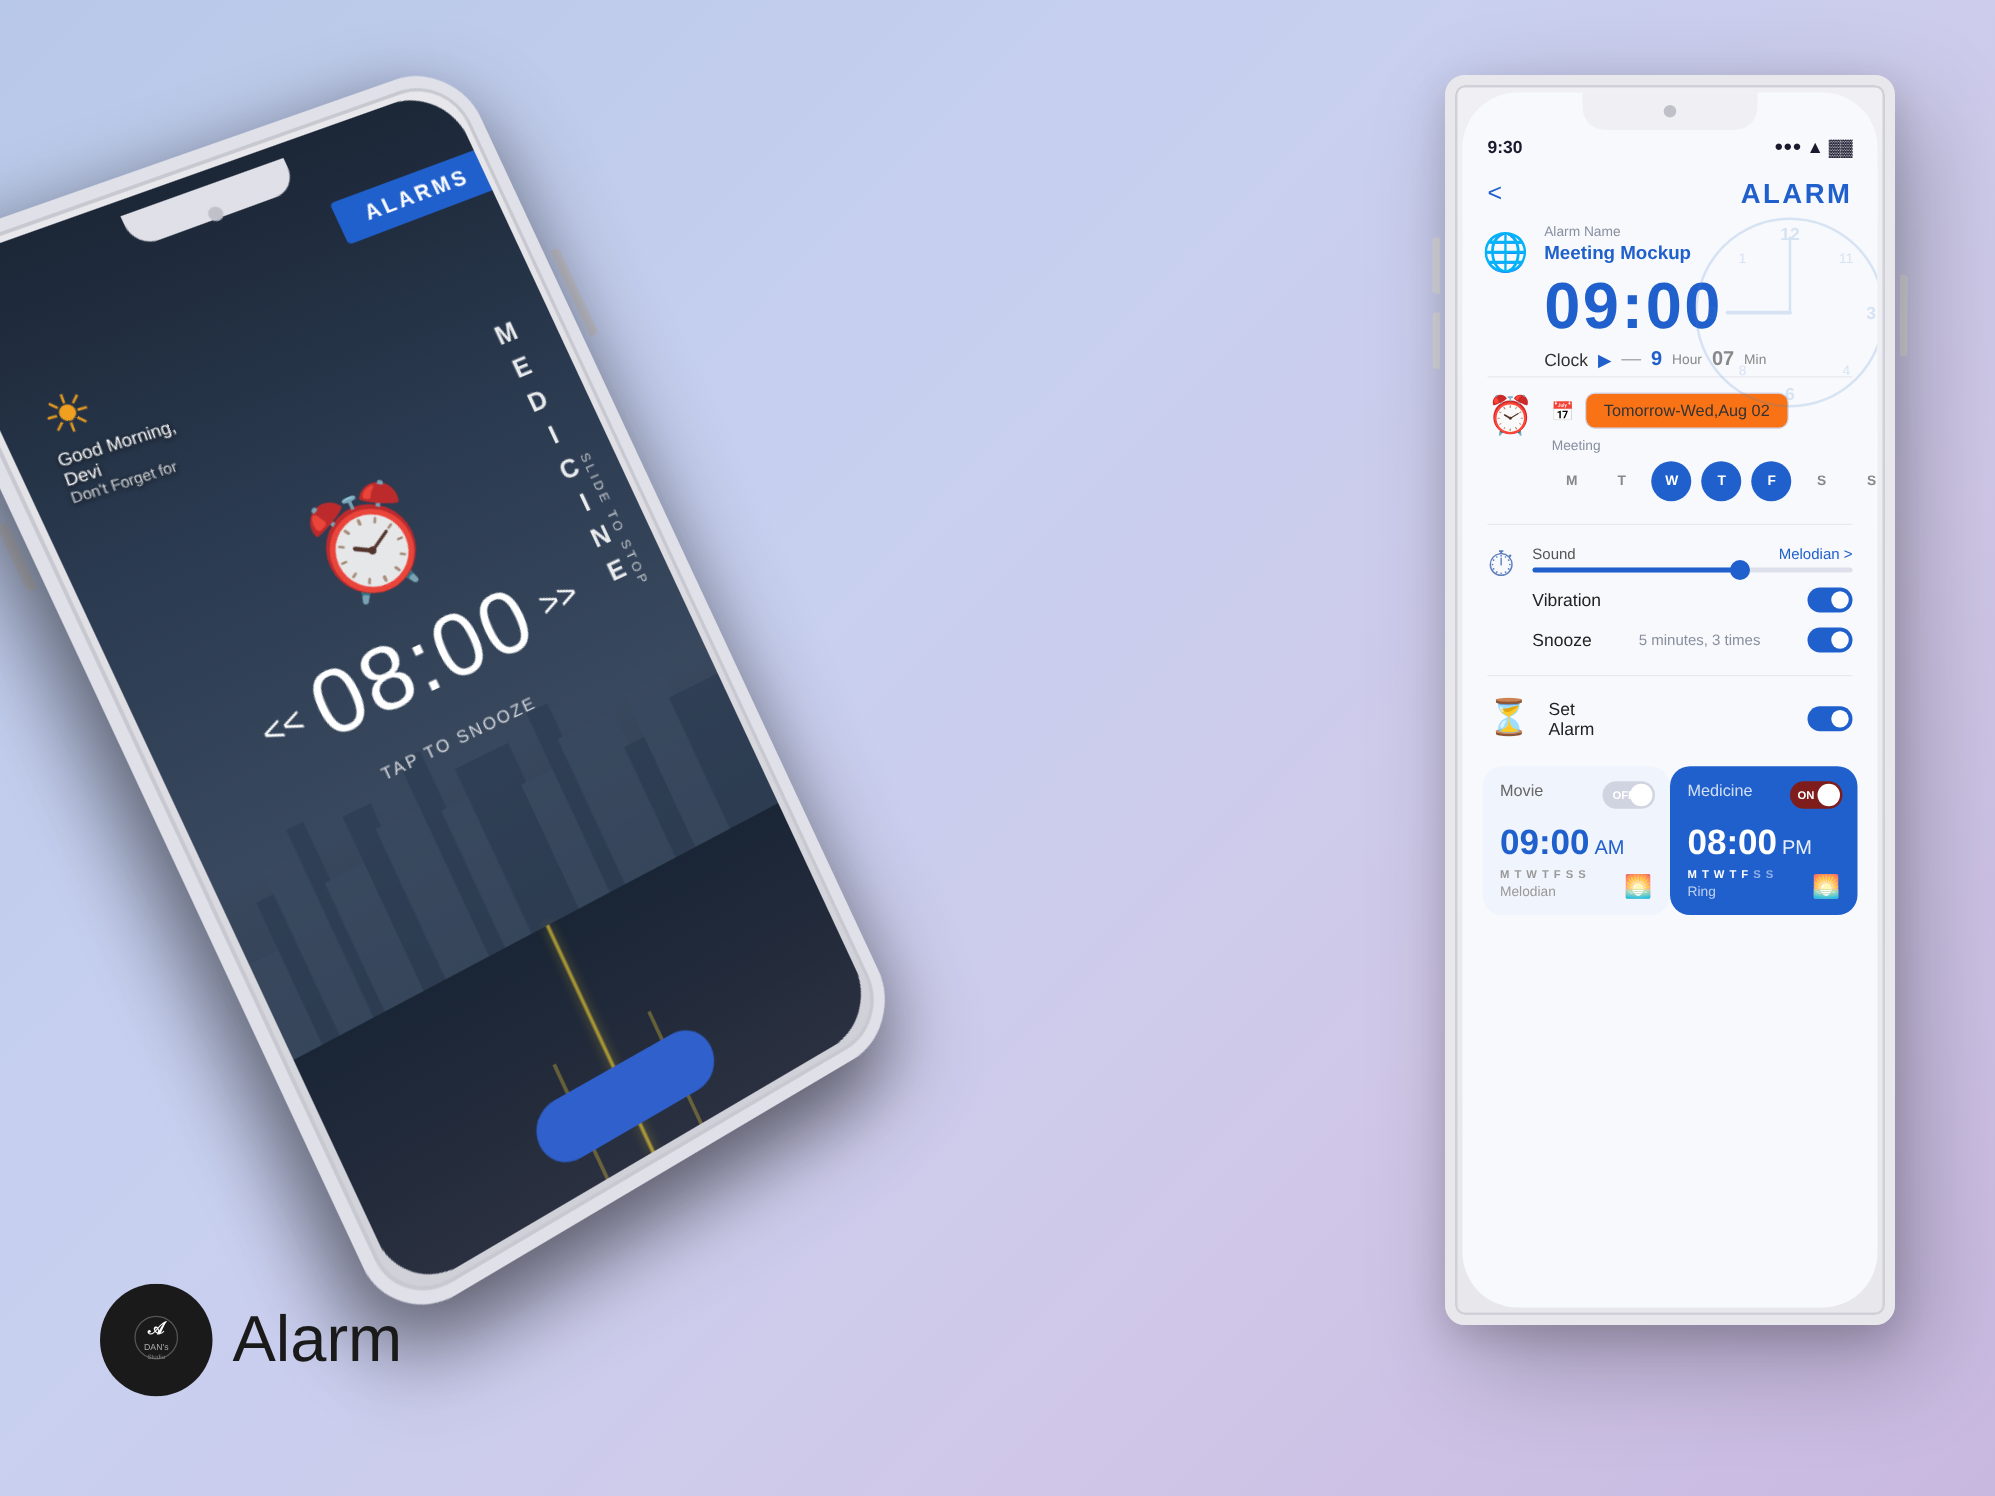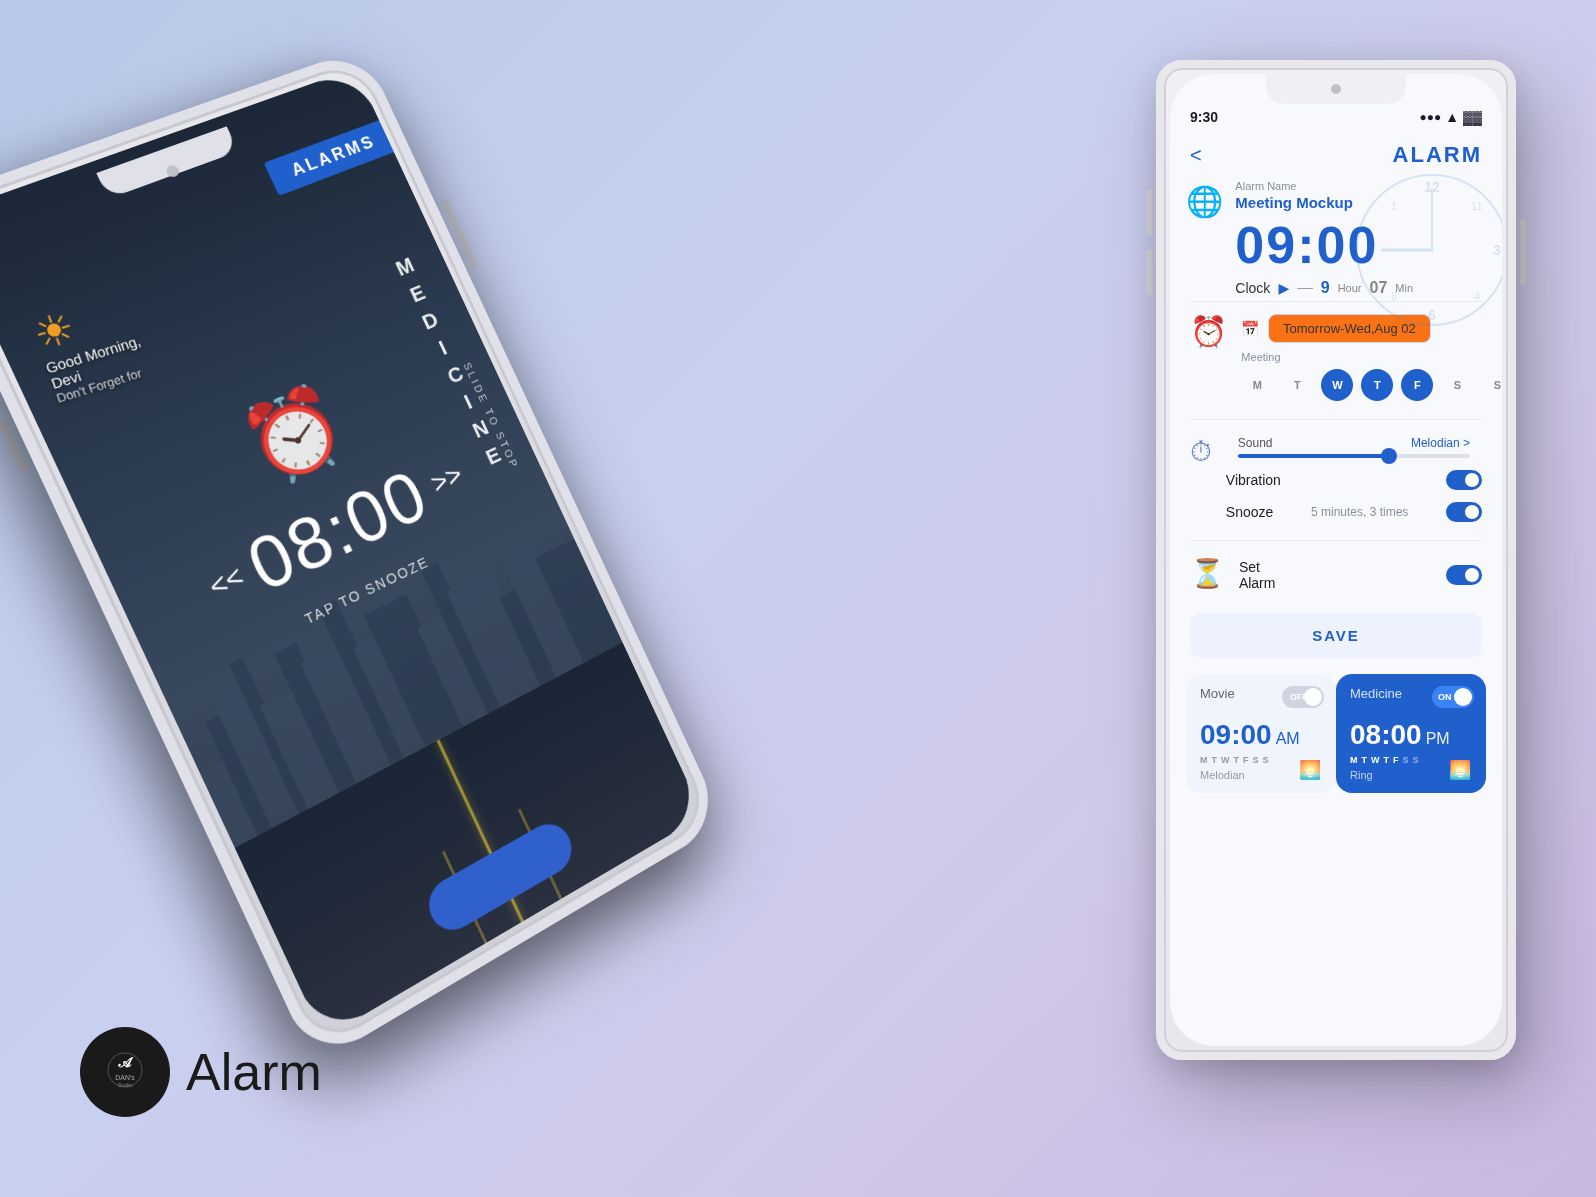--- a/index.html
+++ b/index.html
@@ -217,21 +217,21 @@
       position: absolute;
       right: 80px;
       top: 60px;
       width: 360px;
       height: 1000px;
     }
     .right-phone {
       width: 100%;
       height: 100%;
       background: linear-gradient(180deg, #f0f0f4 0%, #e8e8ec 100%);
-      border-radius: 26px;
+      border-radius: 16px;
       border: 8px solid #e8e8ec;
       box-shadow: 
         inset 0 0 0 2px #d0d0d8,
         20px 30px 80px rgba(0,0,0,0.25),
         0 10px 30px rgba(0,0,0,0.15);
       overflow: hidden;
       position: relative;
       padding-left: 32px;
     }
     .right-phone-screen {
@@ -440,21 +440,21 @@
       top: 3px;
       width: 14px;
       height: 14px;
       background: white;
       border-radius: 50%;
     }
     .toggle.on::after { right: 3px; }
 
     
     .slider-row {
-      margin: 4px 12px 6px;
+      margin: 4px 0 6px;
     }
     .slider-header {
       display: flex;
       justify-content: space-between;
       font-size: 12px;
       color: #555;
       margin-bottom: 4px;
     }
     .melodian-link {
       color: #2060cc;
@@ -819,21 +819,20 @@
             <div class="setting-row">
               <div>
                 <div style="font-size:14px;color:#222;font-weight:500;">Set</div>
                 <div style="font-size:14px;color:#222;font-weight:500;">Alarm</div>
               </div>
               <div class="toggle on"></div>
             </div>
           </div>
         </div>
 
-        <div class="save-btn">SAVE</div>
 
         <div class="alarm-cards">
 
           <div class="alarm-card">
             <div class="card-title">Movie</div>
             <div class="toggle-small off">
               <span class="toggle-small-label" style="padding-left:8px;">OFF</span>
               <div class="toggle-small-dot"></div>
             </div>
             <div style="display:flex;align-items:baseline;gap:4px;margin-top:18px;">
@@ -848,21 +847,21 @@
               <span class="card-day">F</span>
               <span class="card-day">S</span>
               <span class="card-day">S</span>
             </div>
             <div class="card-sound">Melodian</div>
             <span class="sun-small">🌅</span>
           </div>
 
           <div class="alarm-card active-card">
             <div class="card-title white">Medicine</div>
-            <div class="toggle-small on" style="background:#3b82f6;">
+            <div class="toggle-small on" style="background:#7f1d1d;">
               <div class="toggle-small-dot"></div>
               <span class="toggle-small-label">ON</span>
             </div>
             <div style="display:flex;align-items:baseline;gap:4px;margin-top:18px;">
               <span class="card-time white">08:00</span>
               <span class="card-ampm" style="color:rgba(255,255,255,0.9);">PM</span>
             </div>
             <div class="card-days">
               <span class="card-day active white-active" style="color:white;font-weight:800;">M</span>
               <span class="card-day active white-active" style="color:white;font-weight:800;">T</span>

